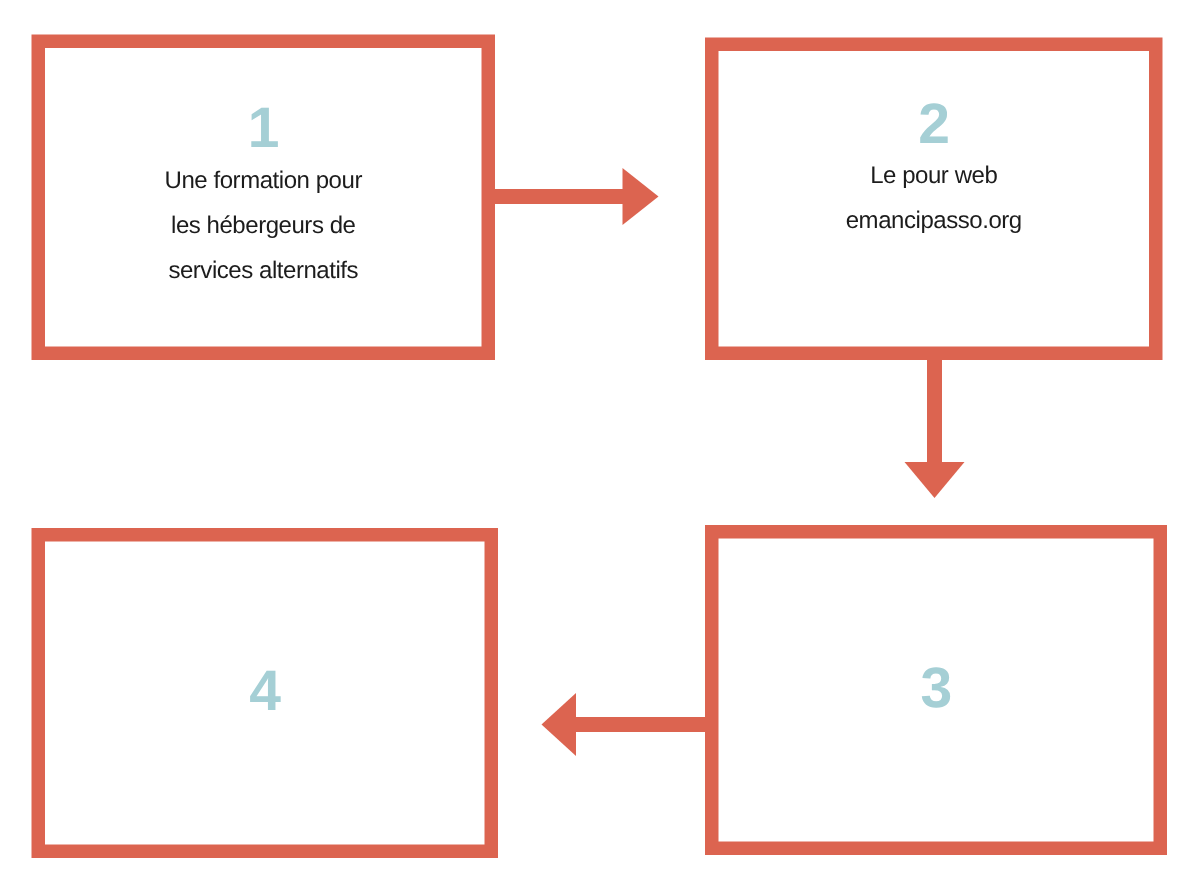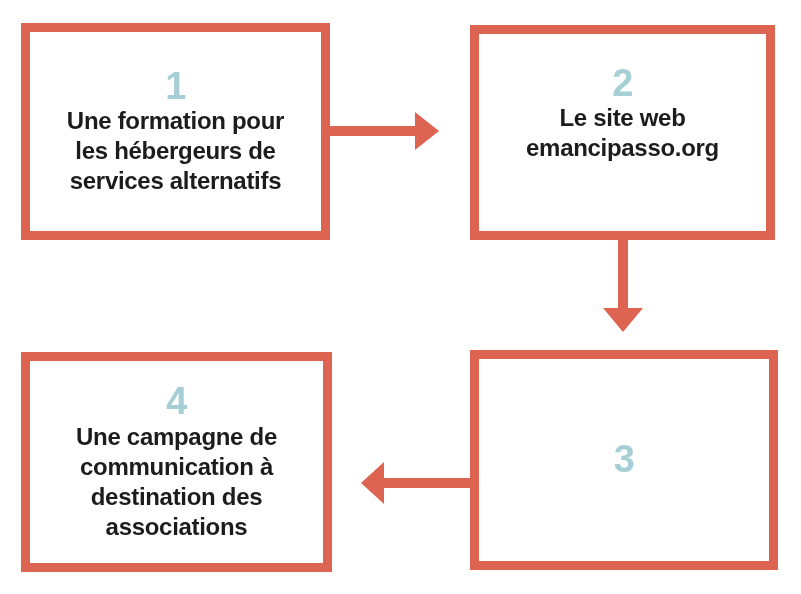--- a/index.html
+++ b/index.html
@@ -35,22 +35,22 @@
   .box--high .box-content { margin-bottom: 38px; }
   .box-content { text-align: center; }
   .box-number {
     font-size: 38px;
     font-weight: bold;
     line-height: 1.05;
     color: var(--number);
     letter-spacing: -0.5px;
   }
   .box-label {
-    font-size: 24px;
-    font-weight: bold;
+    font-size: 16px;
+    font-weight: normal;
     line-height: 30px;
     color: var(--text);
     letter-spacing: -0.3px;
     white-space: pre-line;
   }
   .arrow-shaft {
     position: absolute;
     background: var(--accent);
   }
   .arrow-head {
@@ -92,38 +92,34 @@
       <div class="box-number">1</div>
       <div class="box-label">Une formation pour
 les hébergeurs de
 services alternatifs</div>
     </div>
   </div>
 
   <div class="step-box box-2 box--high">
     <div class="box-content">
       <div class="box-number">2</div>
-      <div class="box-label">Le site web
+      <div class="box-label">Le pour web
 emancipasso.org</div>
     </div>
   </div>
 
   <div class="step-box box-3">
     <div class="box-content">
       <div class="box-number">3</div>
     </div>
   </div>
 
   <div class="step-box box-4">
     <div class="box-content">
       <div class="box-number">4</div>
-      <div class="box-label">Une campagne de
-communication à
-destination des
-associations</div>
     </div>
   </div>
 
   <div class="arrow-shaft shaft-right"></div>
   <div class="arrow-head head-right"></div>
 
   <div class="arrow-shaft shaft-down"></div>
   <div class="arrow-head head-down"></div>
 
   <div class="arrow-shaft shaft-left"></div>

